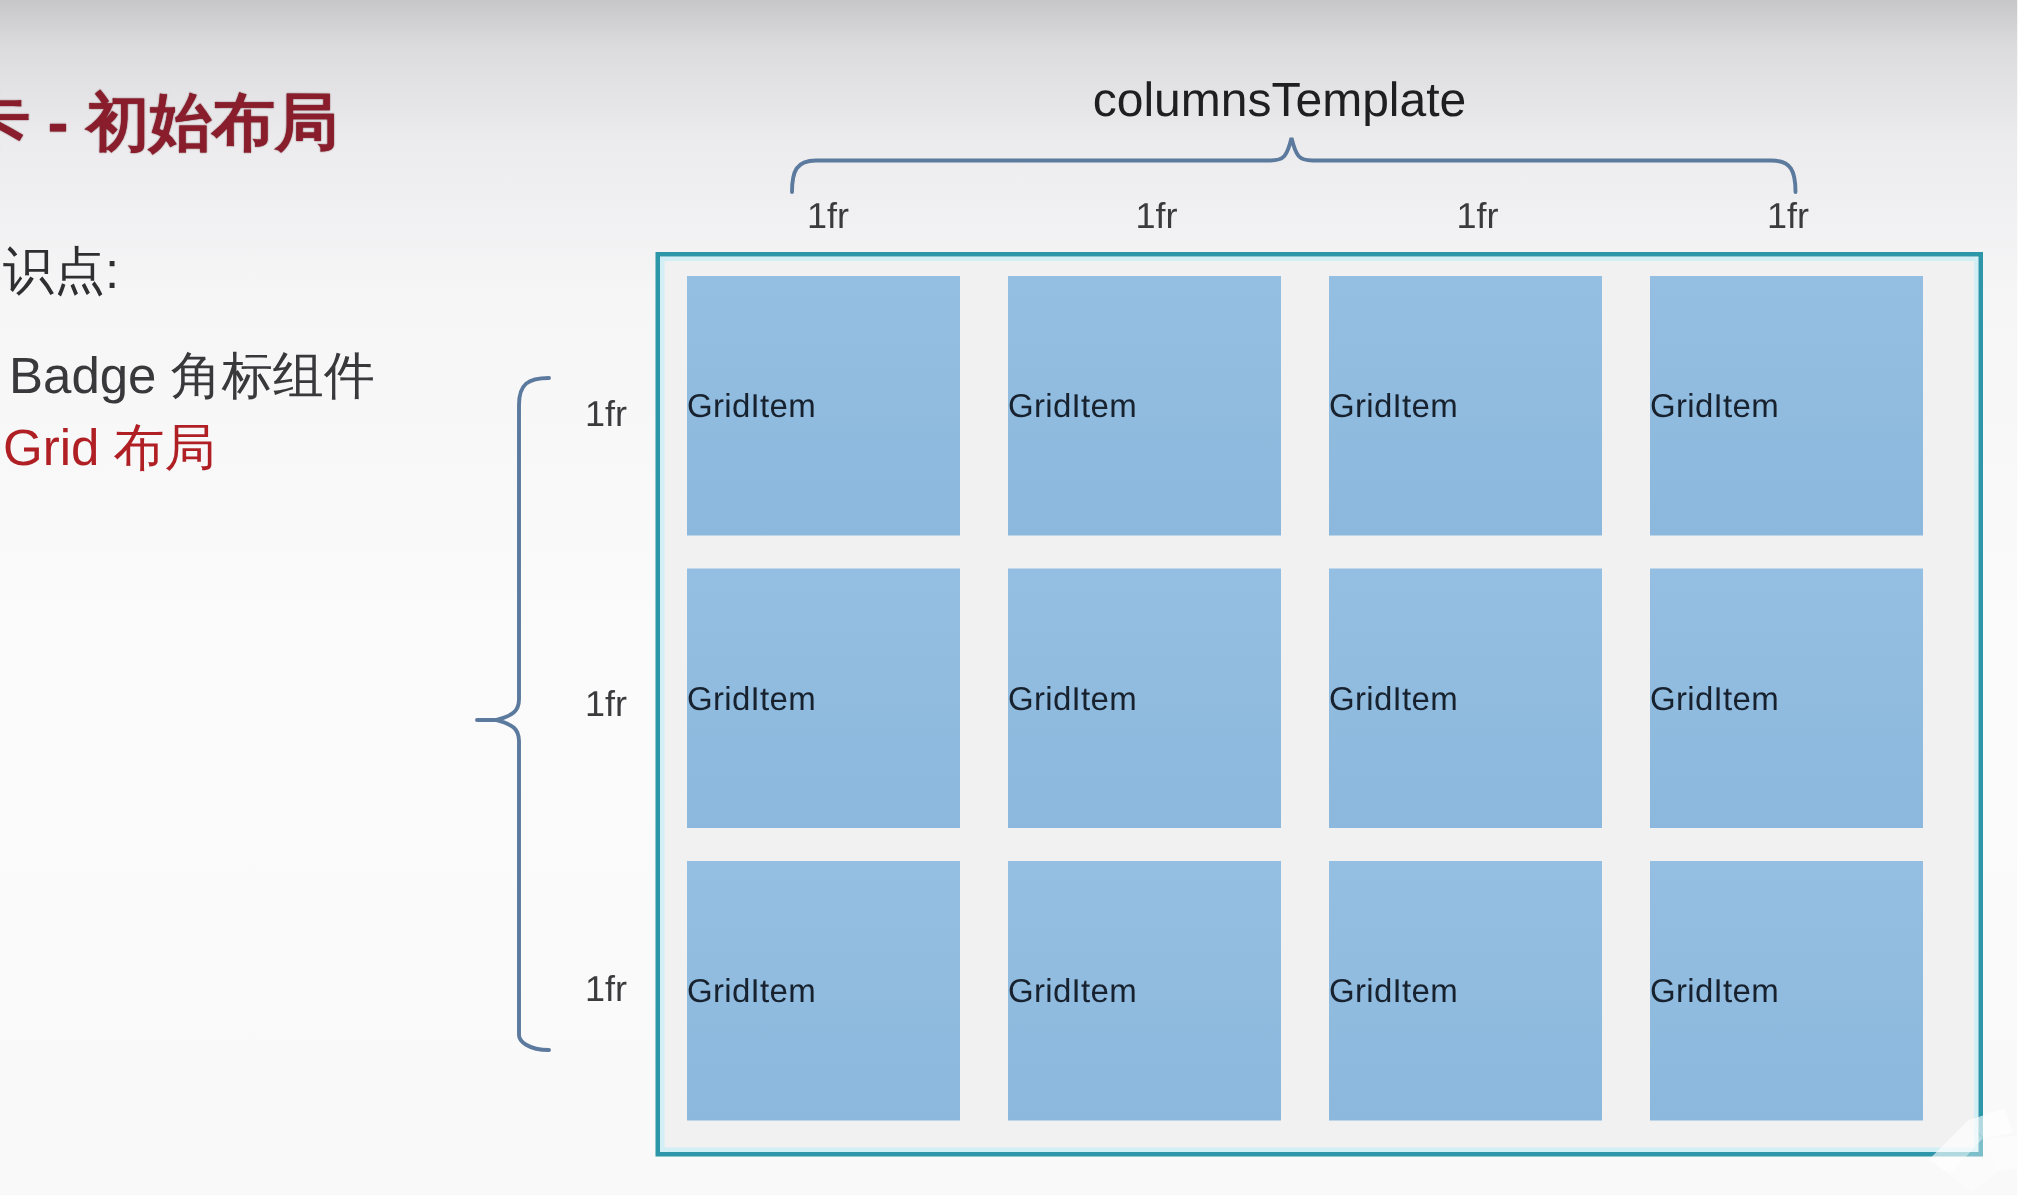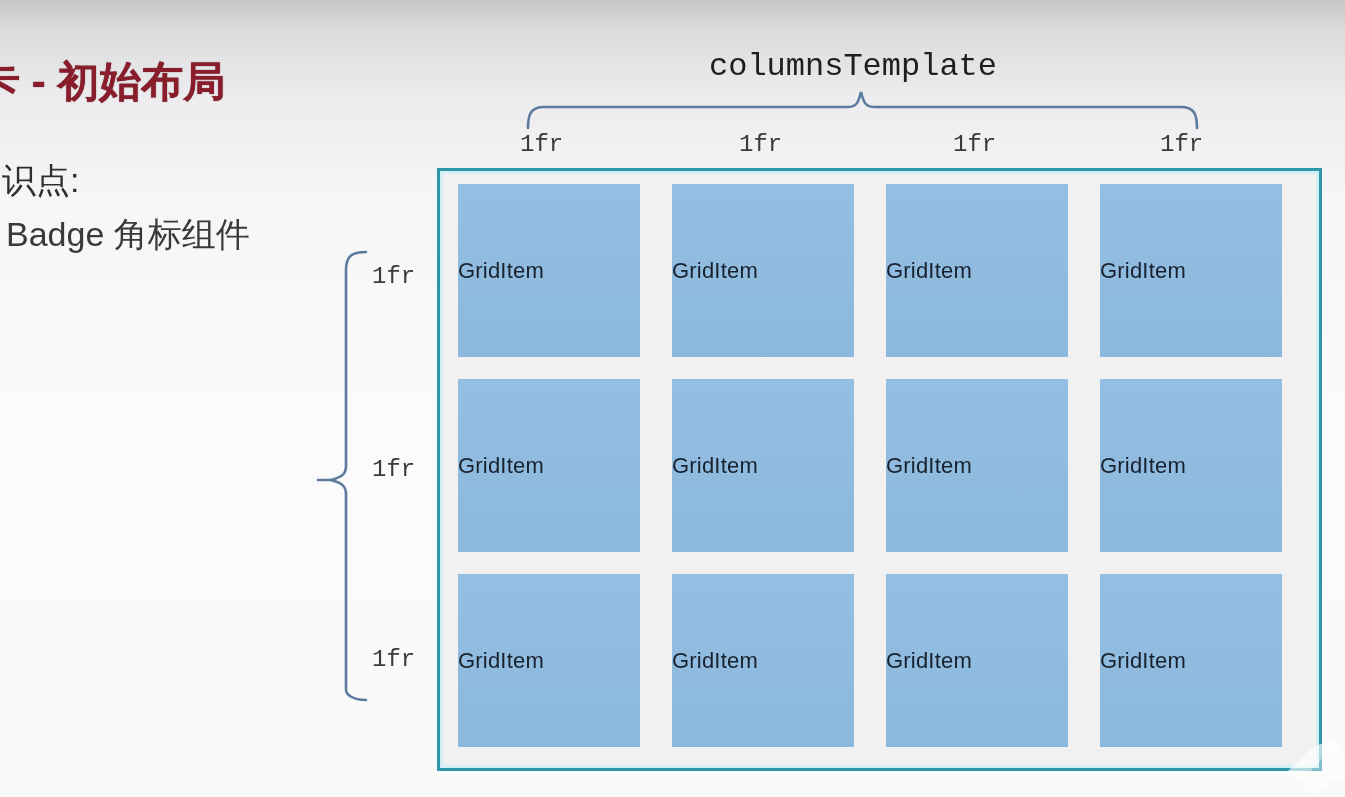--- a/index.html
+++ b/index.html
@@ -17,36 +17,36 @@
     font-size:42px;font-weight:600;
     color:#8a1d2b;
     text-shadow:0 0 1px #5d0f1a;
     white-space:nowrap;
   }
   .notes-heading{
     left:-32px;top:158px;
     font-size:34px;color:#2f2f31;white-space:nowrap;
   }
   .note-line{font-size:34px;white-space:nowrap;}
-  .note-badge{left:6px;top:212px;color:#39393c;}
+  .note-badge{left:6px;top:228px;color:#39393c;}
   .note-grid{left:2px;top:276px;color:#b01f24;}
 
-  .mono{font-family:Liberation Mono, monospace;}
+  .mono{font-family:Liberation Sans, sans-serif;}
 
   .columns-template-label{
     top:48px;left:853px;transform:translateX(-50%);
     font-size:32px;color:#1f1f21;white-space:nowrap;
   }
   .rows-template-label{
     top:460px;left:65px;
     font-size:32px;color:#1f1f21;white-space:nowrap;
   }
   .track-label{
     font-size:24px;color:#3b3b3d;
-    width:46px;text-align:left;white-space:nowrap;
+    width:46px;text-align:right;white-space:nowrap;
   }
   .col-track-1{left:520px;top:131px;}
   .col-track-2{left:739px;top:131px;}
   .col-track-3{left:953px;top:131px;}
   .col-track-4{left:1160px;top:131px;}
   .row-track-1{left:372px;top:263px;}
   .row-track-2{left:372px;top:456px;}
   .row-track-3{left:372px;top:646px;}
 
   .brace{pointer-events:none;}
@@ -84,20 +84,21 @@
 </style>
 </head>
 <body>
 
 <div class="stage">
 
   <div class="abs page-title">卡 - 初始布局</div>
 
   <div class="abs notes-heading">知识点:</div>
   <div class="abs note-line note-badge">Badge 角标组件</div>
+  <div class="abs note-line note-grid">Grid 布局</div>
 
   <div class="abs mono columns-template-label">columnsTemplate</div>
   <svg class="abs brace" style="left:515px;top:82px;" width="695" height="52" viewBox="0 0 695 52">
     <path d="M13,46 C13,32 16,25 29,25 L332,25 C341,25 343,22 346,10 C349,22 351,25 360,25 L666,25 C679,25 682,32 682,46" fill="none" stroke="#5b7a9d" stroke-width="2.6" stroke-linecap="round"></path>
   </svg>
 
   <div class="abs mono track-label col-track-1">1fr</div>
   <div class="abs mono track-label col-track-2">1fr</div>
   <div class="abs mono track-label col-track-3">1fr</div>
   <div class="abs mono track-label col-track-4">1fr</div>

